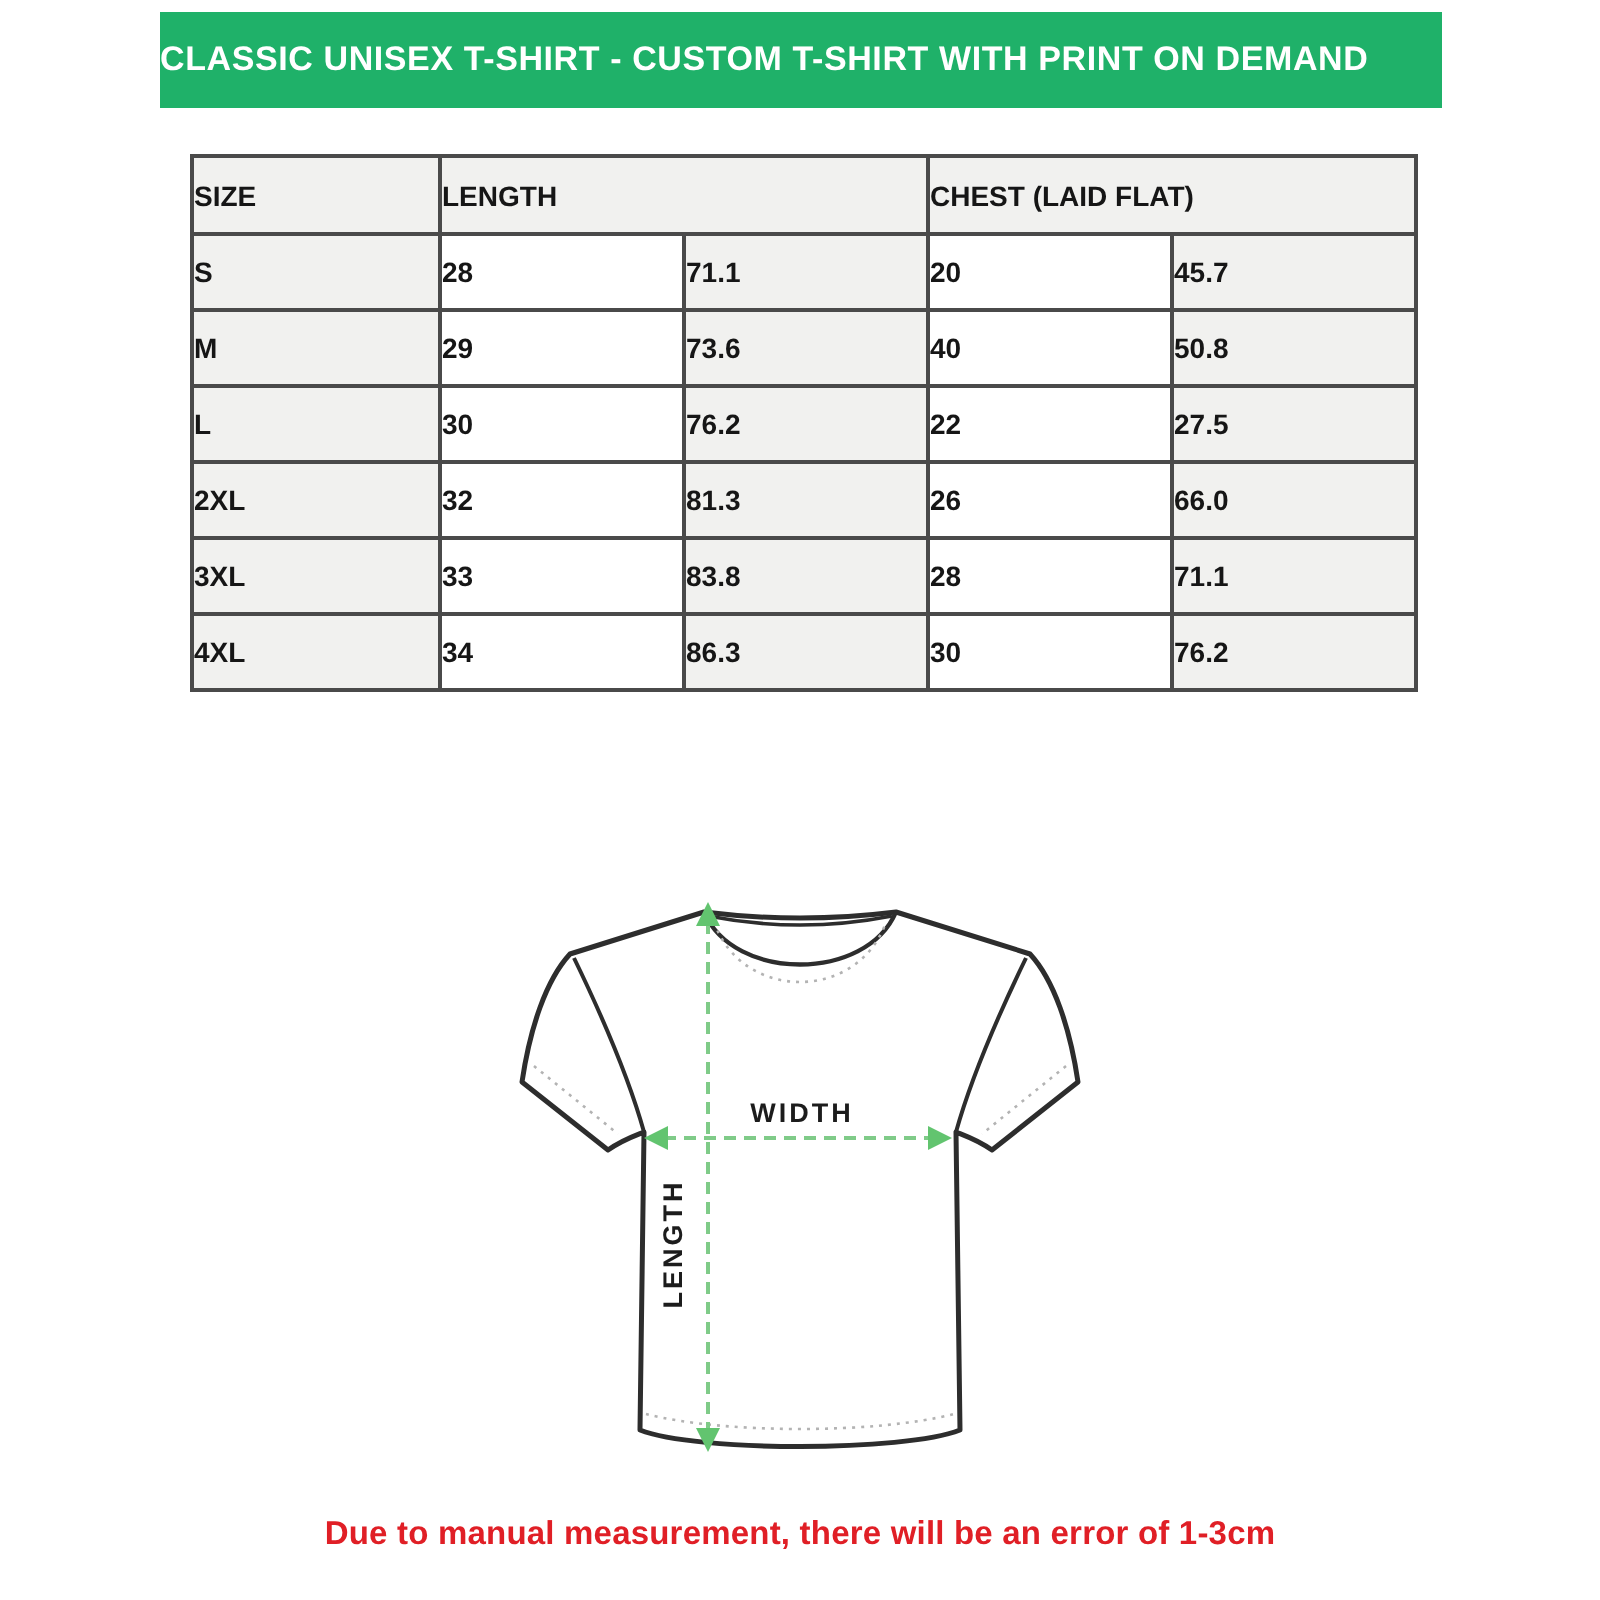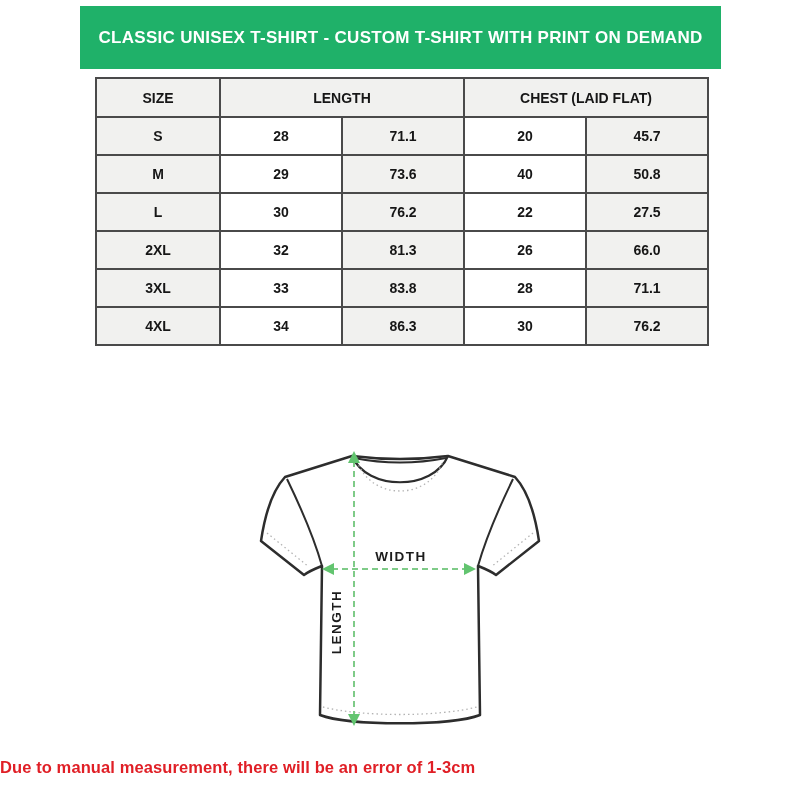--- a/index.html
+++ b/index.html
@@ -1,43 +1,43 @@
 <!DOCTYPE html>
 <html><head>
 <meta charset="utf-8">
 <style>
   html,body{margin:0;padding:0;background:#ffffff;}
   .canvas{
     position:relative;width:800px;height:800px;background:#ffffff;overflow:hidden;
     font-family:"Liberation Sans",sans-serif;
   }
   .banner{
-    position:absolute;left:80px;top:6px;width:641px;height:63px;
+    position:absolute;left:80px;top:6px;width:641px;height:48px;
     background:#1fb169;color:#ffffff;
-    display:flex;align-items:center;justify-content:center;
+    display:flex;align-items:center;
     font-weight:bold;font-size:17px;letter-spacing:0.3px;white-space:nowrap;
   }
   table.size-table{
     position:absolute;left:95px;top:77px;width:612px;
     border-collapse:collapse;table-layout:fixed;
     border:2px solid #424242;
   }
   table.size-table col.c0{width:124px;}
   table.size-table col.cn{width:122px;}
   table.size-table th,table.size-table td{
     border:2px solid #4a4a4a;
-    text-align:center;vertical-align:middle;
+    text-align:left;vertical-align:middle;
     font-weight:bold;color:#161616;
     padding:0;height:36px;font-size:14px;
     background:#ffffff;
   }
   table.size-table th{height:37px;}
   table.size-table .g{background:#f1f1ef;}
   .footer-note{
-    position:absolute;left:0;top:758px;width:800px;text-align:left;
+    position:absolute;left:0;top:758px;width:800px;text-align:center;
     color:#e01f26;font-weight:bold;font-size:16.5px;letter-spacing:0.1px;
   }
   svg.tshirt{position:absolute;left:240px;top:432px;}
   .shirt-line{fill:none;stroke:#2d2d2d;}
   .stitch{fill:none;stroke:#b3b3b3;stroke-width:1.3;stroke-dasharray:1.5 3;}
   .arrow-dash{fill:none;stroke:#7fcb88;stroke-width:2;stroke-dasharray:6 4;}
   .arrow-head{fill:#62c46f;stroke:none;}
   .diagram-label{
     font-family:"Liberation Sans",sans-serif;font-weight:bold;font-size:13.5px;
     letter-spacing:1.5px;fill:#1c1c1c;

